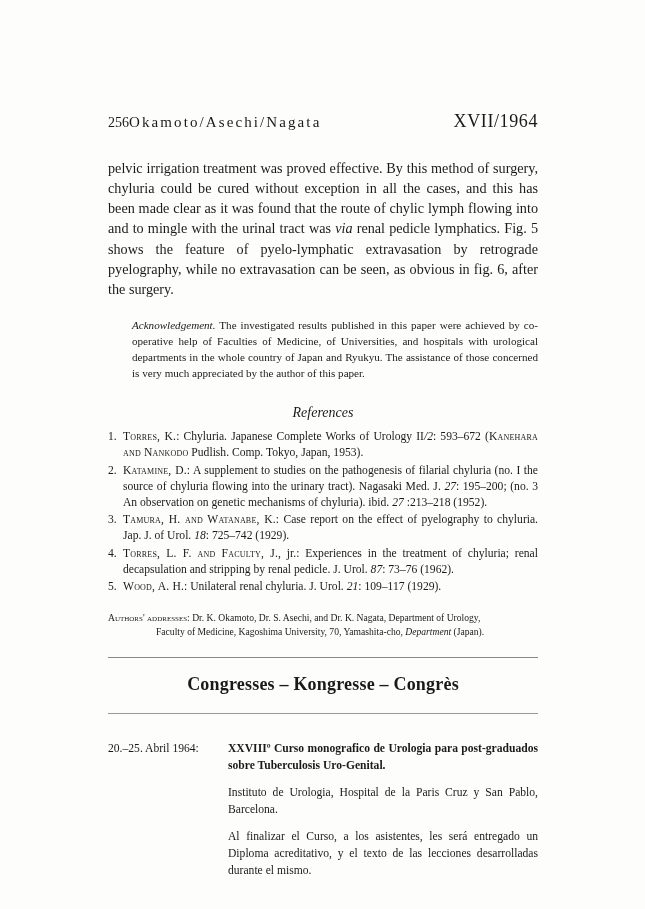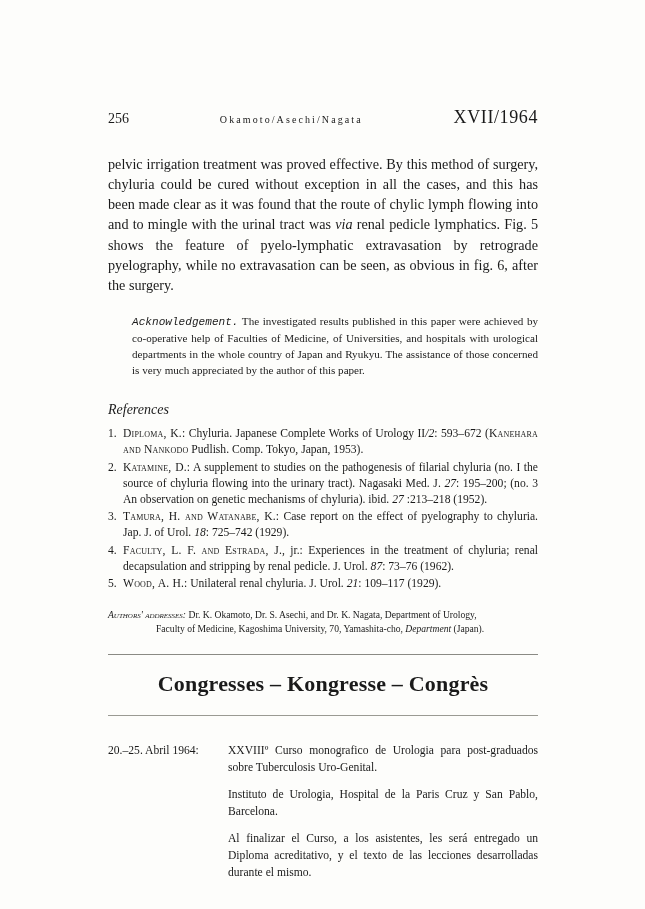--- a/index.html
+++ b/index.html
@@ -35,24 +35,23 @@
     justify-content: space-between;
     font-size: 12.5px;
     letter-spacing: 0.3px;
     padding-bottom: 4px;
   }
   .runhead .folio {
     font-size: 14px;
     letter-spacing: 0;
   }
   .runhead .authors {
-    font-size: 10px;
+    font-size: 15px;
     letter-spacing: 2.1px;
     flex: 1;
-    text-align: center;
     margin-top: 36px;
   }
   .runhead .issue {
     font-size: 18px;
     letter-spacing: 0.6px;
   }
   
   .bodytext {
     margin-top: 22px;
     font-size: 14.2px;
@@ -64,25 +63,25 @@
   
   .ack {
     margin-top: 18px;
     font-size: 11.1px;
     line-height: 1.45;
     text-align: justify;
     padding-left: 24px;
   }
   .ack .lead {
     font-style: italic;
-    font-family: Liberation Mono, monospace;
   }
   
   .refs-title {
     margin-top: 24px;
+    text-align: center;
     font-style: italic;
     font-size: 14px;
   }
   .reflist {
     margin-top: 8px;
     font-size: 11.6px;
     line-height: 1.38;
     text-align: justify;
   }
   .refitem {
@@ -101,38 +100,37 @@
     letter-spacing: 0.2px;
   }
   .it { font-style: italic; }
   
   .addr {
     margin-top: 16px;
     font-size: 9.6px;
     line-height: 1.45;
   }
   .addr .lab {
-    font-style: italic;
     font-variant: small-caps;
   }
   .addr .line2 {
     padding-left: 48px;
   }
   
   .rule {
     border: 0;
     border-top: 1px solid #8a8a84;
     margin: 18px 0 0 0;
     height: 0;
   }
   .rule.thin { border-top: 1px solid #9a9a93; }
   
   .congress-title {
     text-align: center;
-    font-size: 22px;
+    font-size: 18px;
     font-weight: bold;
     margin: 16px 0 8px 0;
     letter-spacing: 0.2px;
   }
   .entries {
     margin-top: 26px;
     font-size: 11.6px;
     line-height: 1.5;
   }
   .entry {
@@ -144,21 +142,21 @@
     padding-right: 6px;
   }
   .entry .detail {
     flex: 1;
     text-align: justify;
   }
   .entry .detail p {
     margin: 0 0 9px 0;
   }
   .entry .detail p:last-child { margin-bottom: 0; }
-  .bold { font-weight: normal; }
+  .bold { font-weight: bold; }
 </style>
 </head>
 <body>
 
 <div class="page">
   <div class="content">
 
     <div class="runhead">
       <span class="folio">256</span>
       <span class="authors">Okamoto/Asechi/Nagata</span>
@@ -171,36 +169,36 @@
 
     <div class="ack">
       <span class="lead">Acknowledgement.</span><span> The investigated results published in this paper were achieved by co-operative help of Faculties of Medicine, of Universities, and hospitals with urological departments in the whole country of Japan and Ryukyu. The assistance of those concerned is very much appreciated by the author of this paper.</span>
     </div>
 
     <div class="refs-title">References</div>
     <div class="reflist">
 
       <div class="refitem">
         <div class="refnum">1.</div>
-        <div class="reftext"><span class="sc">Diploma, K.</span><span>: Chyluria. Japanese Complete Works of Urology II</span><span class="it">/2</span><span>: 593–672 (</span><span class="sc">Kanehara and Nankodo</span><span> Pudlish. Comp. Tokyo, Japan, 1953).</span></div>
+        <div class="reftext"><span class="sc">Torres, K.</span><span>: Chyluria. Japanese Complete Works of Urology II</span><span class="it">/2</span><span>: 593–672 (</span><span class="sc">Kanehara and Nankodo</span><span> Pudlish. Comp. Tokyo, Japan, 1953).</span></div>
       </div>
 
       <div class="refitem">
         <div class="refnum">2.</div>
         <div class="reftext"><span class="sc">Katamine, D.</span><span>: A supplement to studies on the pathogenesis of filarial chyluria (no. I the source of chyluria flowing into the urinary tract). Nagasaki Med. J. </span><span class="it">27</span><span>: 195–200; (no. 3 An observation on genetic mechanisms of chyluria). ibid. </span><span class="it">27</span><span> :213–218 (1952).</span></div>
       </div>
 
       <div class="refitem">
         <div class="refnum">3.</div>
         <div class="reftext"><span class="sc">Tamura, H. and Watanabe, K.</span><span>: Case report on the effect of pyelography to chyluria. Jap. J. of Urol. </span><span class="it">18</span><span>: 725–742 (1929).</span></div>
       </div>
 
       <div class="refitem">
         <div class="refnum">4.</div>
-        <div class="reftext"><span class="sc">Faculty, L. F. and Estrada, J.</span><span>, jr.: Experiences in the treatment of chyluria; renal decapsulation and stripping by renal pedicle. J. Urol. </span><span class="it">87</span><span>: 73–76 (1962).</span></div>
+        <div class="reftext"><span class="sc">Torres, L. F. and Faculty, J.</span><span>, jr.: Experiences in the treatment of chyluria; renal decapsulation and stripping by renal pedicle. J. Urol. </span><span class="it">87</span><span>: 73–76 (1962).</span></div>
       </div>
 
       <div class="refitem">
         <div class="refnum">5.</div>
         <div class="reftext"><span class="sc">Wood, A. H.</span><span>: Unilateral renal chyluria. J. Urol. </span><span class="it">21</span><span>: 109–117 (1929).</span></div>
       </div>
 
     </div>
 
     <div class="addr">

